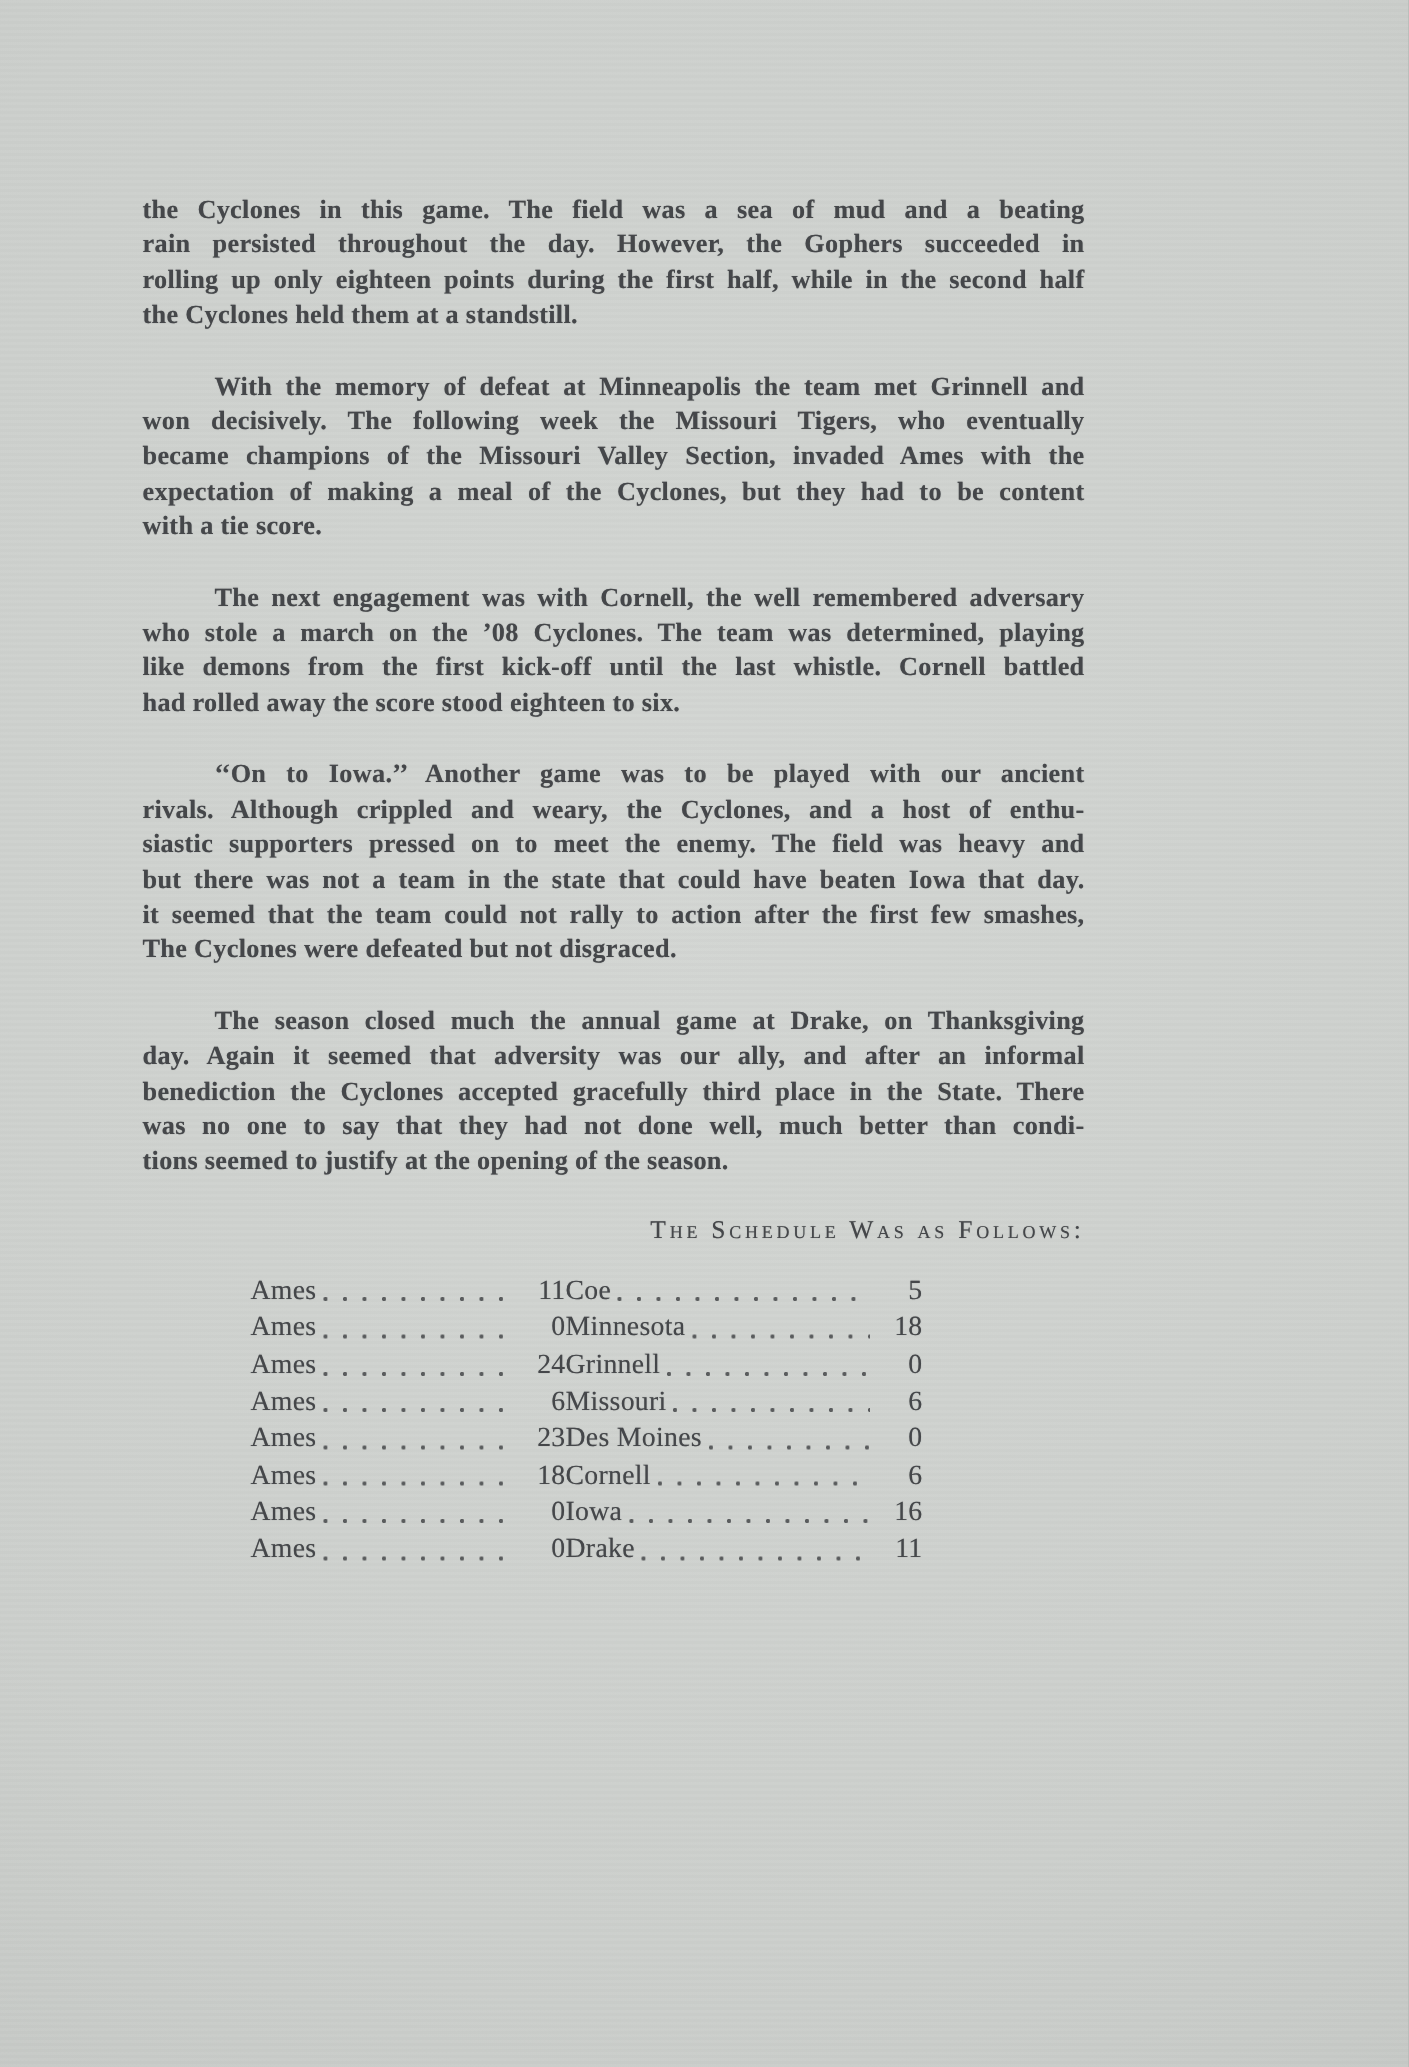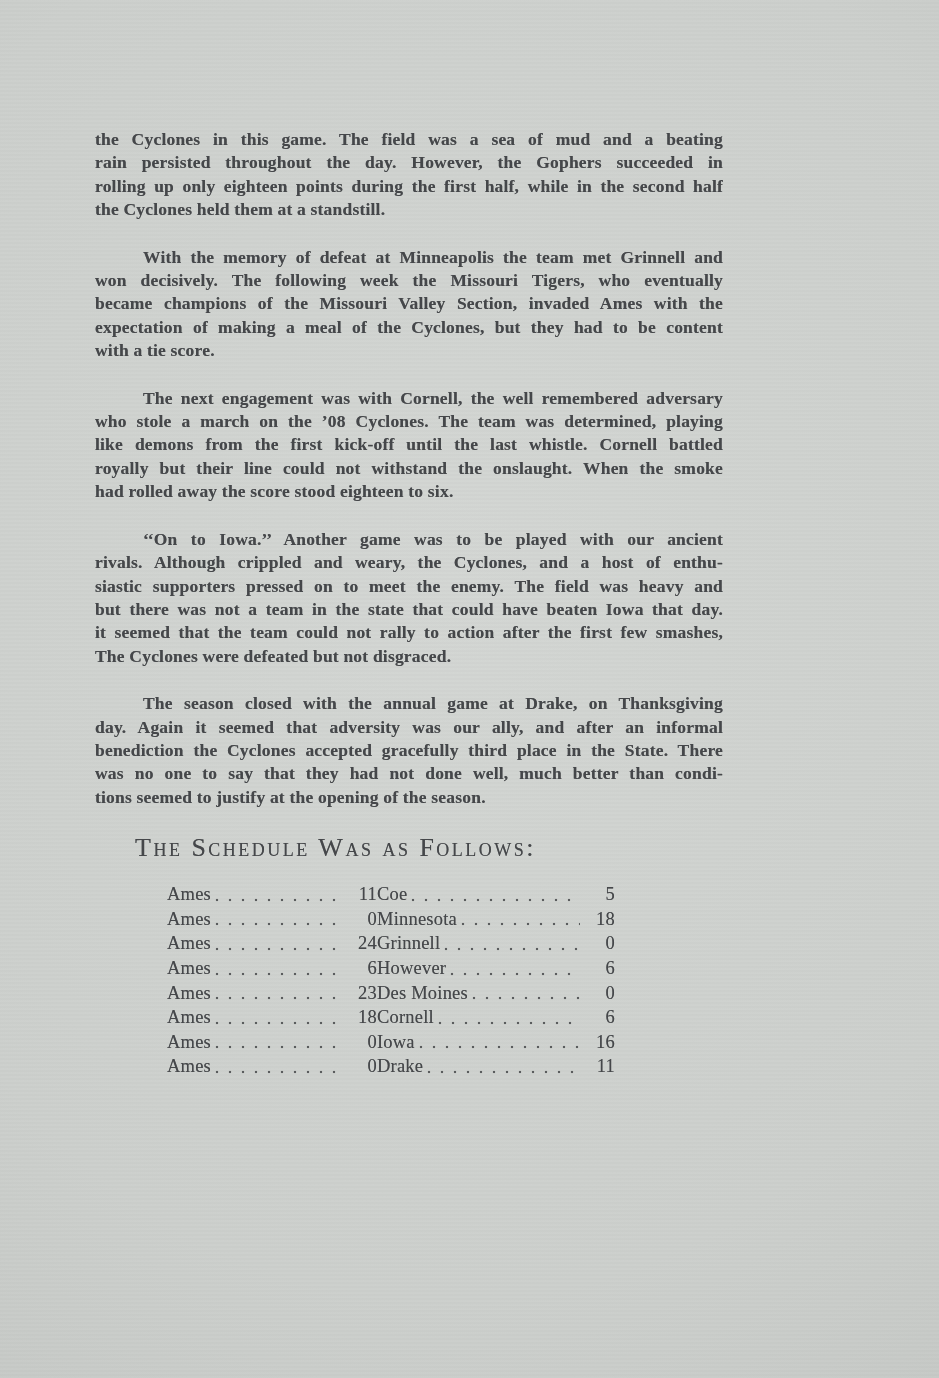--- a/index.html
+++ b/index.html
@@ -30,23 +30,23 @@
   .line{
     line-height:23.4px;
     text-align:justify;
     text-align-last:justify;
     white-space:nowrap;
   }
   .line.lastline{ text-align-last:left; }
   .line.indent{ padding-left:48px; }
   .schedule-heading{
     margin:21px 0 0 40px;
-    text-align:left;
+    text-align:right;
     font-variant:small-caps;
-    font-size:26px;
+    font-size:17px;
     letter-spacing:2.5px;
     color:#45474a;
   }
   .schedule{
     margin:19px 0 0 72px;
     width:500px;
     font-size:18.5px;
   }
   .srow{
     display:flex;
@@ -85,33 +85,32 @@
           <div class="line indent">With the memory of defeat at Minneapolis the team met Grinnell and</div>
           <div class="line">won decisively.  The following week the Missouri Tigers, who eventually</div>
           <div class="line">became champions of the Missouri Valley Section, invaded Ames with the</div>
           <div class="line">expectation of making a meal of the Cyclones, but they had to be content</div>
           <div class="line lastline">with a tie score.</div>
         </div>
         <div class="para">
           <div class="line indent">The next engagement was with Cornell, the well remembered adversary</div>
           <div class="line">who stole a march on the ’08 Cyclones.  The team was determined, playing</div>
           <div class="line">like demons from the first kick-off until the last whistle.  Cornell battled</div>
-          <div class="line">royally but their line could not withstand the onslaught.  When the smoke</div>
           <div class="line lastline">had rolled away the score stood eighteen to six.</div>
         </div>
         <div class="para">
           <div class="line indent">‘‘On to Iowa.’’   Another game was to be played with our ancient</div>
           <div class="line">rivals.  Although crippled and weary, the Cyclones, and a host of enthu-</div>
           <div class="line">siastic supporters pressed on to meet the enemy.  The field was heavy and</div>
           <div class="line">but there was not a team in the state that could have beaten Iowa that day.</div>
           <div class="line">it seemed that the team could not rally to action after the first few smashes,</div>
           <div class="line lastline">The Cyclones were defeated but not disgraced.</div>
         </div>
         <div class="para">
-          <div class="line indent">The season closed with the annual game at Drake, on Thanksgiving</div>
+          <div class="line indent">The season closed much the annual game at Drake, on Thanksgiving</div>
           <div class="line">day.  Again it seemed that adversity was our ally, and after an informal</div>
           <div class="line">benediction the Cyclones accepted gracefully third place in the State.   There</div>
           <div class="line">was no one to say that they had not done well, much better than condi-</div>
           <div class="line lastline">tions seemed to justify at the opening of the season.</div>
         </div>
       </div>
     <div class="schedule-heading">The Schedule Was as Follows:</div>
     <div class="schedule" id="schedule-table">
         <div class="srow">
           <div class="cell home">
@@ -149,21 +148,21 @@
             <span class="score">0</span>
           </div>
         </div>
         <div class="srow">
           <div class="cell home">
             <span class="tname">Ames</span>
             <span class="leader"></span>
             <span class="score">6</span>
           </div>
           <div class="cell opp">
-            <span class="tname">However</span>
+            <span class="tname">Missouri</span>
             <span class="leader"></span>
             <span class="score">6</span>
           </div>
         </div>
         <div class="srow">
           <div class="cell home">
             <span class="tname">Ames</span>
             <span class="leader"></span>
             <span class="score">23</span>
           </div>

